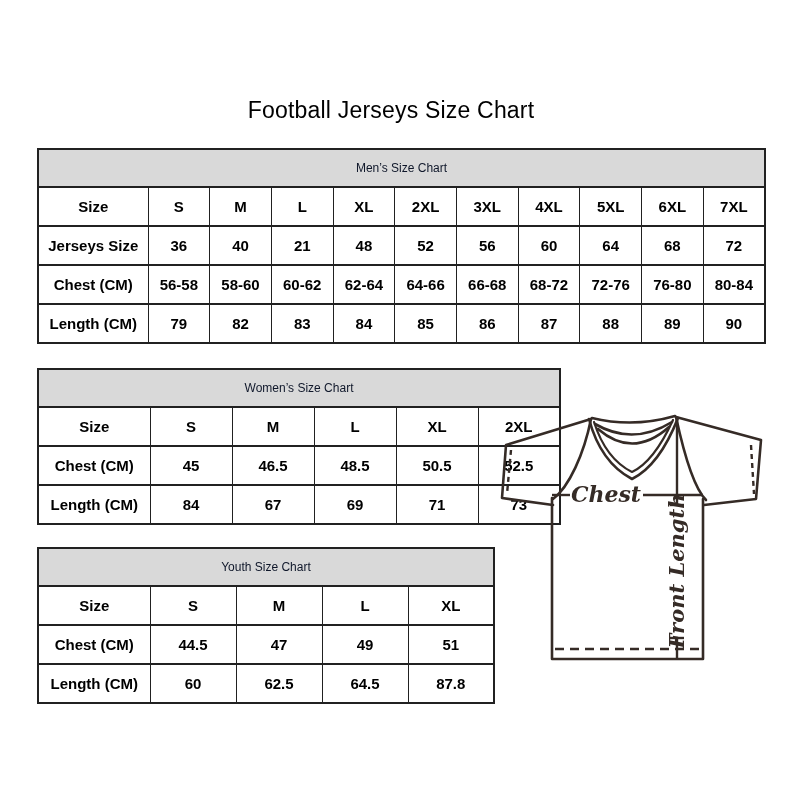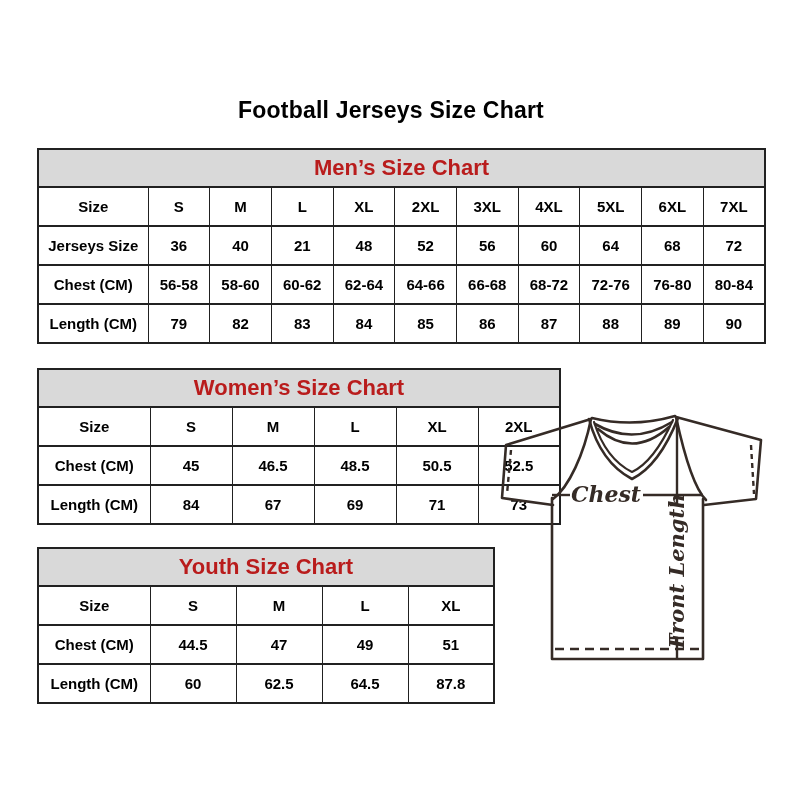--- a/index.html
+++ b/index.html
@@ -3,34 +3,34 @@
 <meta charset="utf-8">
 <style>
   html,body { margin:0; padding:0; }
   body {
     width:800px; height:800px; background:#ffffff; position:relative;
     font-family:"Liberation Sans", sans-serif; color:#000;
     overflow:hidden;
   }
   .page-title {
     position:absolute; left:0; top:97px; width:782px;
-    text-align:center; font-size:23px; font-weight:bold; color:#000;
+    text-align:center; font-size:23px; font-weight:normal; color:#000;
     letter-spacing:0.2px;
   }
   table.size-table {
     position:absolute; border-collapse:collapse; table-layout:fixed;
     border:2px solid #212121;
   }
   #mens-table   { left:37px; top:148px; width:729px; }
   #womens-table { left:37px; top:368px; width:524px; }
   #youth-table  { left:37px; top:547px; width:458px; }
   table.size-table th {
-    background:#d9d9d9; height:36px; font-size:22px; font-weight:bold;
+    background:#d9d9d9; height:36px; font-size:12px; font-weight:normal;
     border:1px solid #212121; border-bottom:2px solid #212121;
-    padding:0; text-align:center; color:#b91c1c;
+    padding:0; text-align:center; color:#0f172a;
   }
   table.size-table td {
     border:1px solid #212121; border-top:2px solid #212121;
     height:37px; padding:0 2px; text-align:center; vertical-align:middle;
     font-weight:bold; font-size:15px; color:#000;
     white-space:nowrap; overflow:hidden;
   }
   #jersey-wrap { position:absolute; left:494px; top:398px; width:280px; height:276px; }
   #jersey-wrap svg text {
     font-family:"DejaVu Serif", serif; font-style:italic; font-weight:bold;

